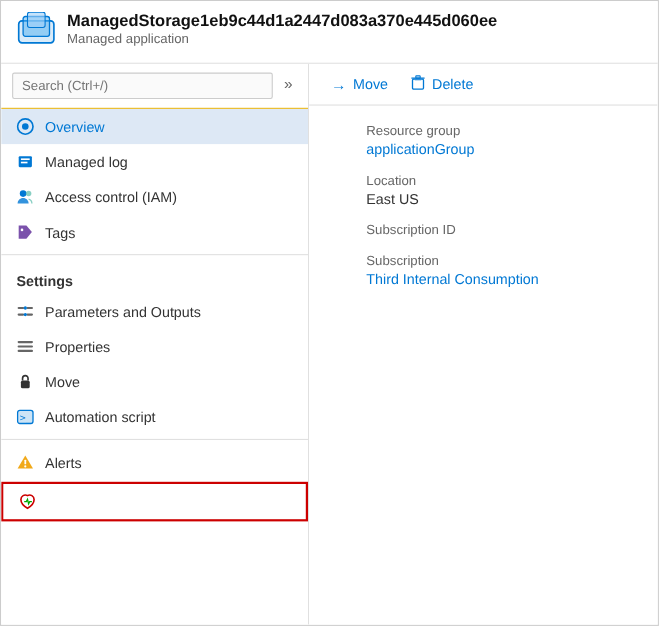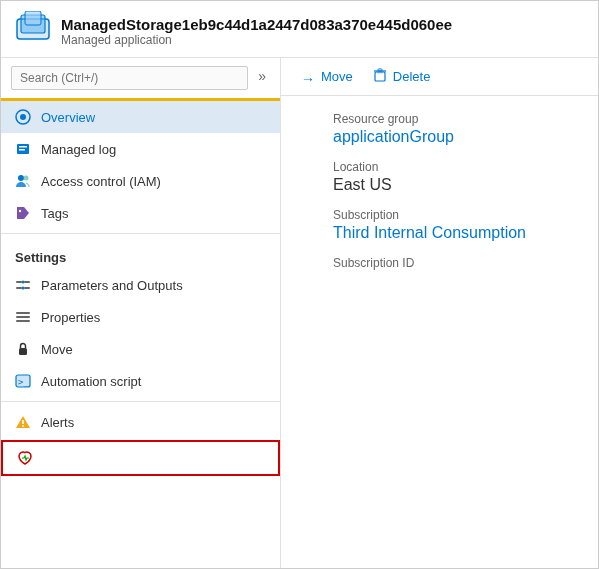--- a/index.html
+++ b/index.html
@@ -11,21 +11,21 @@
       height: 569px;
       overflow: hidden;
       display: flex;
       flex-direction: column;
       border: 1px solid #ccc;
     }
 
     
     .header {
       display: flex;
-      align-items: flex-end;
+      align-items: flex-start;
       padding: 10px 14px;
       border-bottom: 1px solid #e0e0e0;
       background: #fff;
       min-height: 56px;
     }
     .header-icon {
       width: 36px;
       height: 36px;
       margin-right: 10px;
       flex-shrink: 0;
@@ -55,21 +55,21 @@
       display: flex;
       flex-direction: column;
       background: #fff;
       overflow-y: auto;
     }
 
     .search-bar {
       display: flex;
       align-items: flex-start;
       padding: 8px 10px;
-      border-bottom: 3px solid #eab308;
+      border-bottom: 1px solid #eab308;
       gap: 6px;
     }
     .search-input {
       flex: 1;
       border: 1px solid #ccc;
       border-radius: 2px;
       padding: 4px 8px;
       font-size: 12px;
       color: #666;
       background: #fafafa;
@@ -161,21 +161,21 @@
     .info-row {
       margin-bottom: 14px;
       margin-left: 32px;
     }
     .info-label {
       font-size: 12px;
       color: #666;
       margin-bottom: 2px;
     }
     .info-value {
-      font-size: 16px;
+      font-size: 13px;
       color: #333;
     }
     .info-value.link {
       color: #0078d4;
       cursor: pointer;
     }
   </style>
 </head>
 <body>
 
@@ -344,23 +344,23 @@
     <div class="info-section">
       <div class="info-row">
         <div class="info-label">Resource group</div>
         <div class="info-value link">applicationGroup</div>
       </div>
       <div class="info-row">
         <div class="info-label">Location</div>
         <div class="info-value">East US</div>
       </div>
       <div class="info-row">
+        <div class="info-label">Subscription ID</div>
+        <div class="info-value"></div>
+      </div>
+      <div class="info-row">
         <div class="info-label">Subscription</div>
         <div class="info-value link">Third Internal Consumption</div>
       </div>
-      <div class="info-row">
-        <div class="info-label">Subscription ID</div>
-        <div class="info-value"></div>
-      </div>
     </div>
   </div>
 
 </div>
 
 </body></html>

